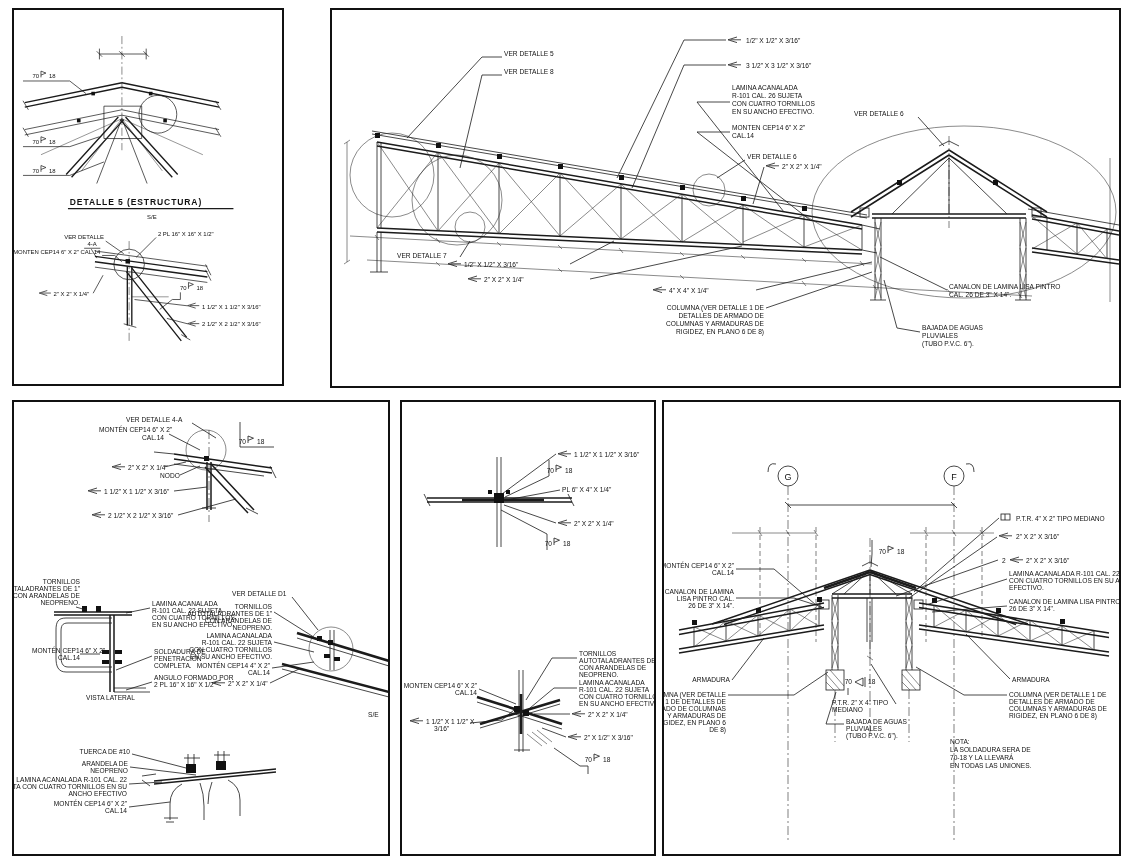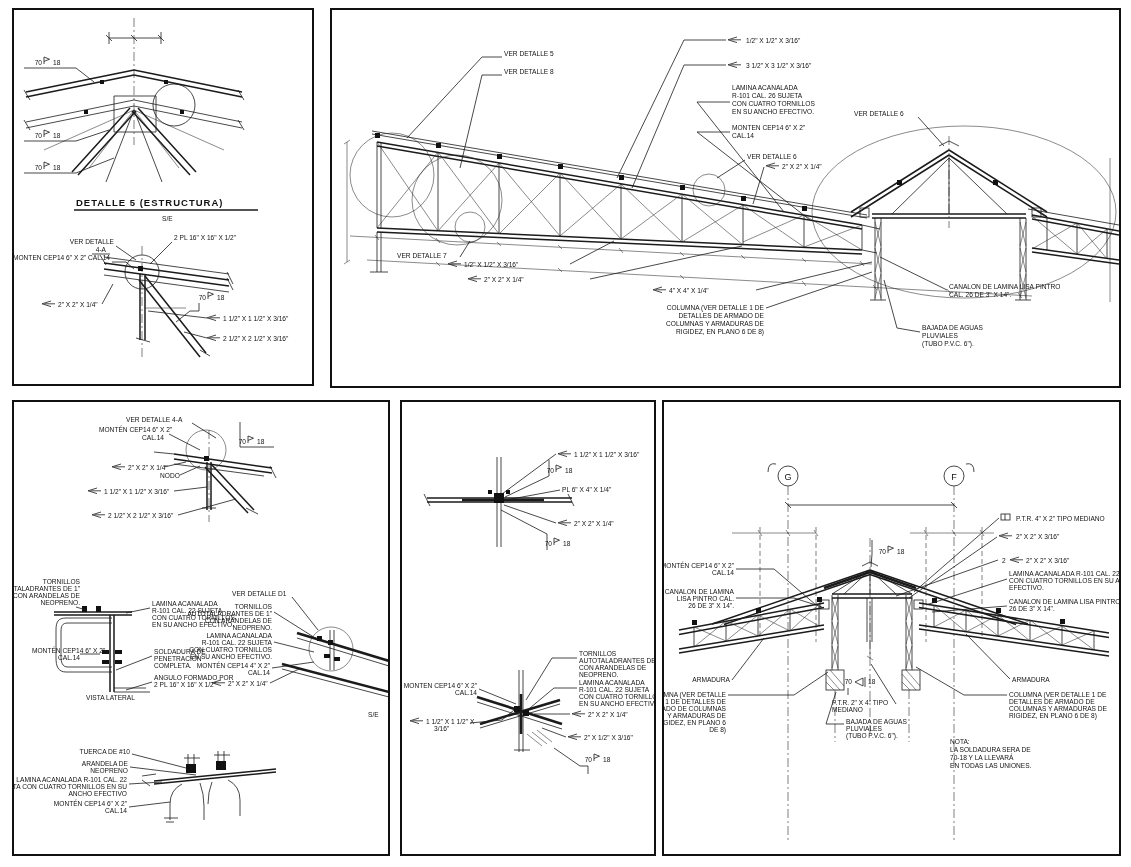--- a/index.html
+++ b/index.html
@@ -14,21 +14,21 @@
   .dsh{stroke:#2a2a2a;stroke-width:.6;fill:none;stroke-dasharray:5 3;}
   .t{font:6.6px "Liberation Sans",sans-serif;fill:#111;}
   .te{text-anchor:end;}
   .tm{text-anchor:middle;}
   .tt{font:bold 9.5px "Liberation Sans",sans-serif;letter-spacing:1px;}
   .fl{fill:#111;stroke:none;}
 </style>
 </head>
 <body>
 
-<div class="panel" style="left:12px;top:8px;width:302px;height:378px;">
+<div class="panel" style="left:12px;top:8px;width:272px;height:378px;">
 <svg viewBox="0 0 298 374">
   <defs>
     <g id="a1">
           <path class="s" d="M9,0 L0,2.8 L9,5.6 M2.5,2.8 H13"></path>
         </g>
     <g id="f1">
           <path class="s" d="M0,7 V0 L5.5,2.2 L0,4.4"></path>
         </g>
   </defs>
   <g>

